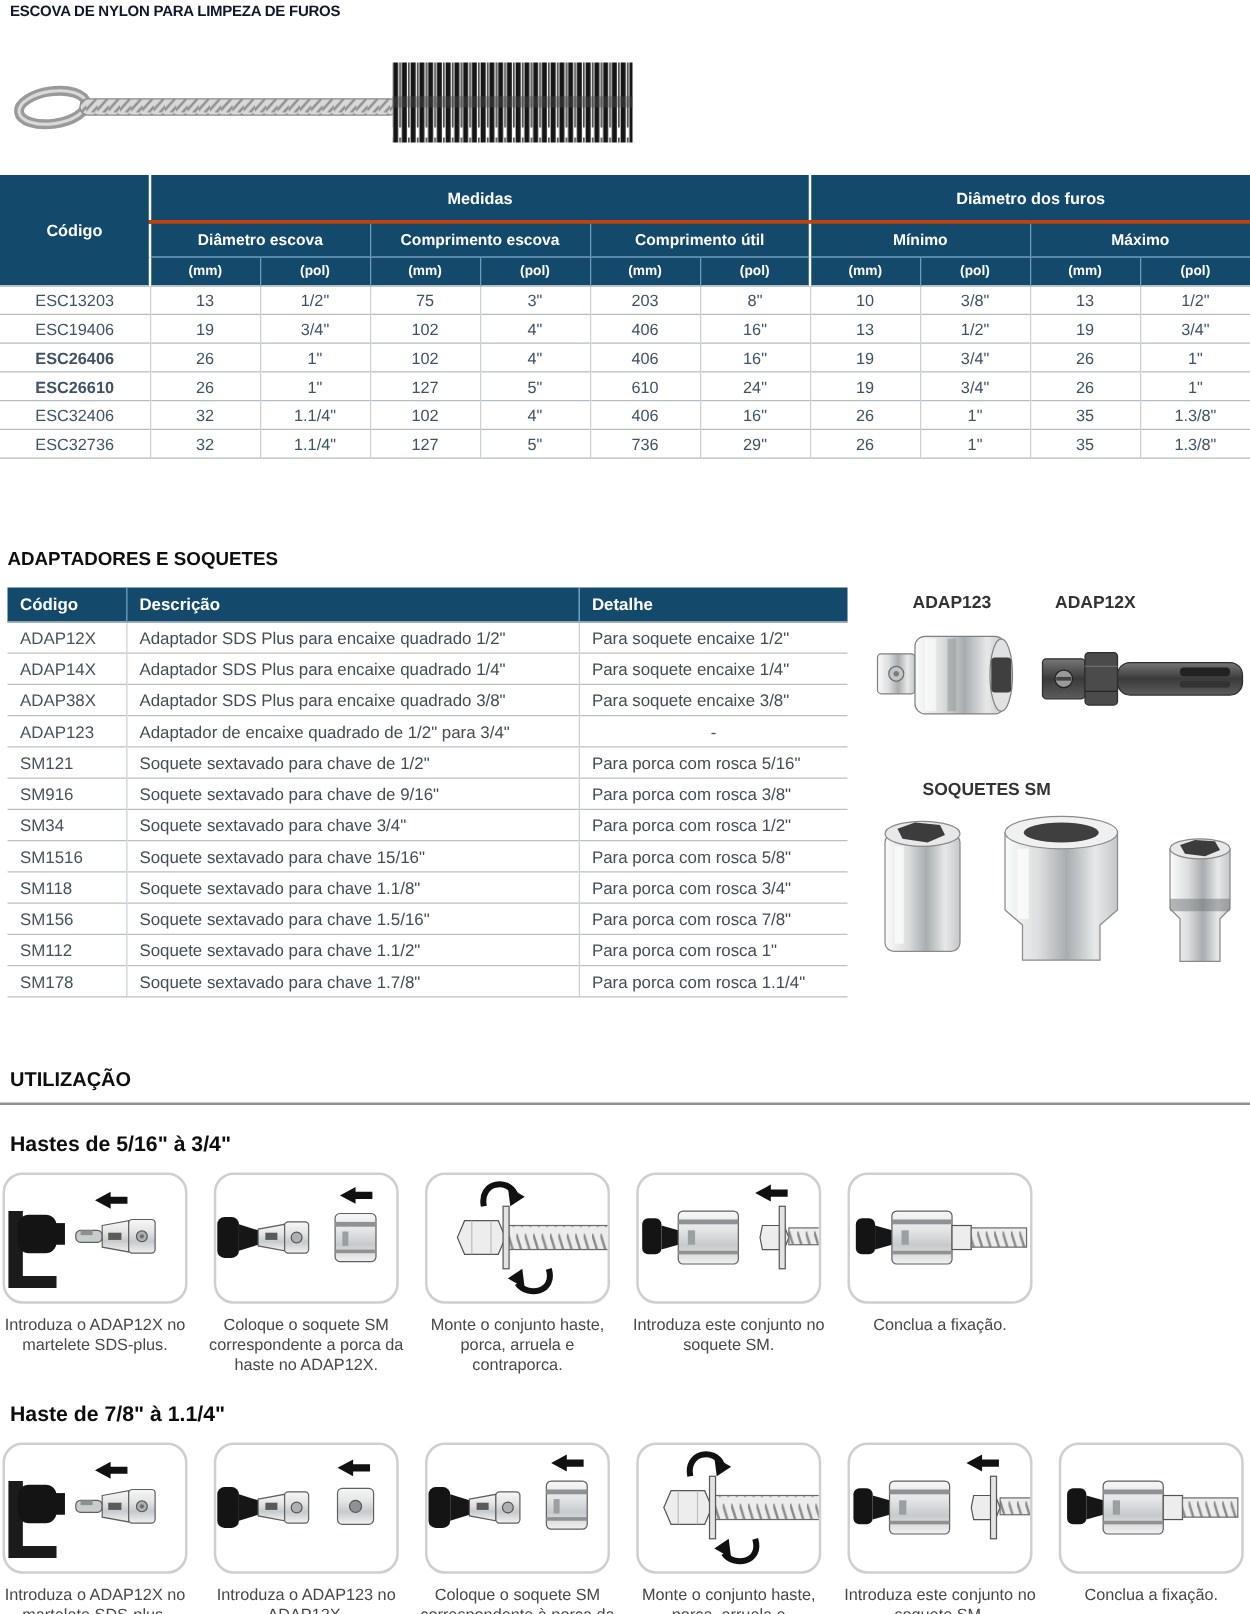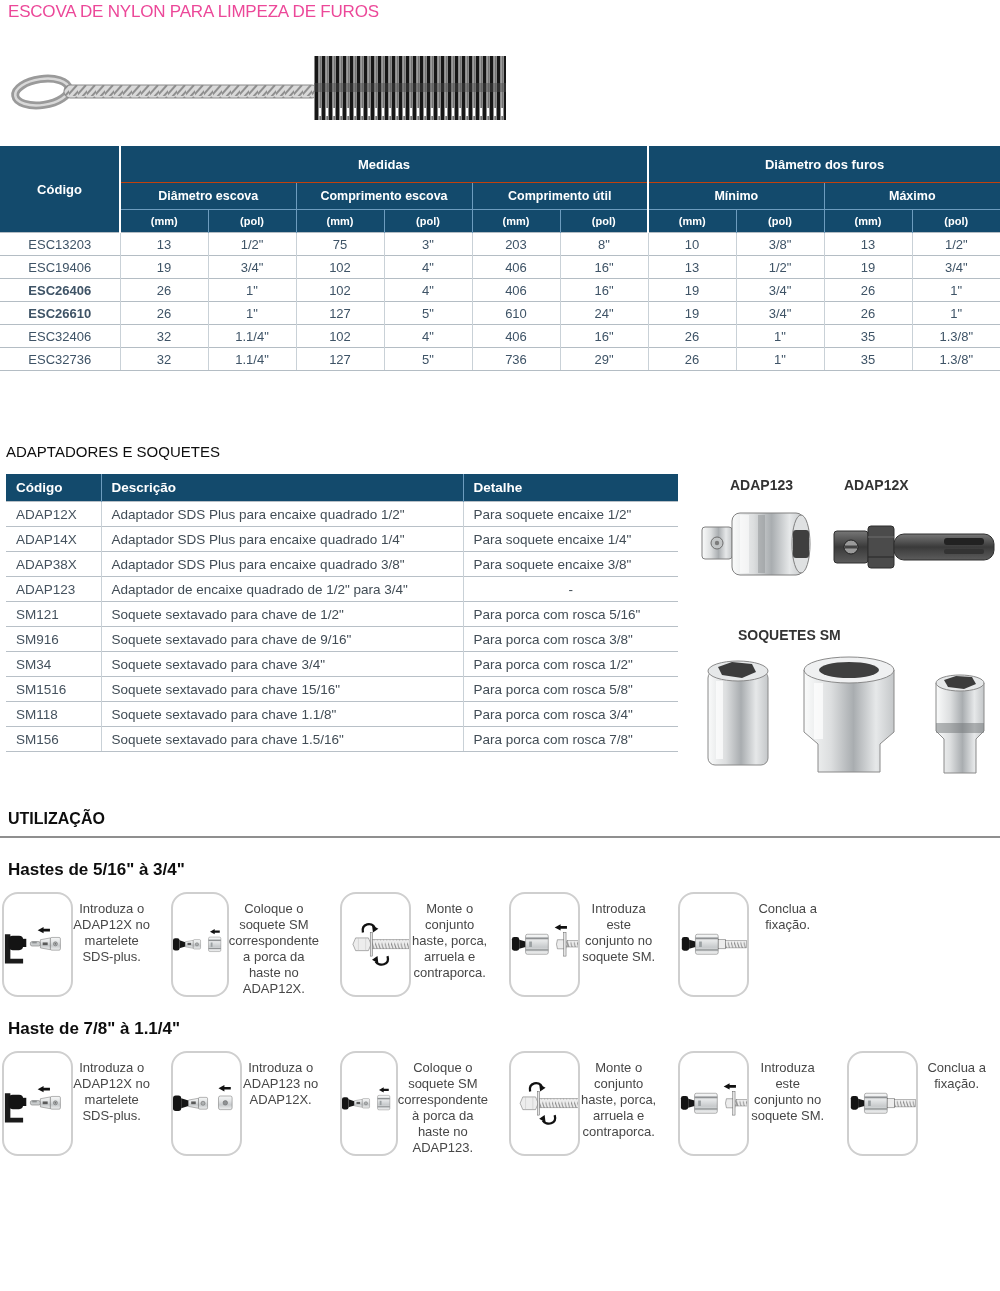--- a/index.html
+++ b/index.html
@@ -1,36 +1,36 @@
 <!DOCTYPE html>
 <html lang="pt"><head>
 <meta charset="utf-8">
 <style>
   html,body{margin:0;padding:0;background:#fff}
   .page{width:1000px;min-height:1291px;position:relative;font-family:"Liberation Sans",sans-serif;color:#222;overflow:hidden}
 
   
-  .doc-title{font-size:17px;font-weight:400;color:#ec4899;margin:2px 0 0 8px;letter-spacing:-.2px}
+  .doc-title{font-size:12px;font-weight:700;color:#0f172a;margin:2px 0 0 8px;letter-spacing:-.2px}
   .brush{display:block;margin:26px 0 0 6px}
 
   table.t1{border-collapse:collapse;width:1000px;table-layout:fixed;margin-top:16px}
   .t1 th{background:#134a6c;color:#fff;font-weight:700;font-size:12.5px;text-align:center;padding:0;border-left:1px solid #6d9cbe}
   .t1 tr.tier1 th{height:36px;font-size:13px}
-  .t1 tr.tier2 th{height:26px;border-top:1px solid #c2410c}
+  .t1 tr.tier2 th{height:26px;border-top:3px solid #c2410c}
   .t1 tr.tier3 th{height:22px;border-top:1px solid #6d9cbe;font-size:11px}
   .t1 th.sepw{border-left:2px solid #fff}
   .t1 th.thcode{font-size:14px;border-left:none}
   .t1 td{height:22px;text-align:center;font-size:13px;color:#3e5366;border-top:1px solid #b4bdc4;border-left:1px solid #c9d1d7;padding:0}
   .t1 td:first-child{border-left:none}
   .t1 tbody tr:last-child td{border-bottom:1px solid #b4bdc4}
   .t1 td.code.b{font-weight:700}
 
   
   .s2{position:relative;margin:72px 0 0 6px}
-  .sec-title{font-size:15px;font-weight:400;color:#0e0e0e;margin:0}
+  .sec-title{font-size:15px;font-weight:700;color:#0e0e0e;margin:0}
   table.t2{border-collapse:collapse;table-layout:fixed;width:672px;margin-top:14px}
   .t2 th{background:#134a6c;color:#fff;text-align:left;font-size:13.5px;font-weight:700;padding:6px 10px;border-left:1px solid #6d9cbe}
   .t2 th:first-child{border-left:none}
   .t2 td{font-size:13.5px;color:#414c55;padding:4px 10px;border-top:1px solid #b8c0c7;border-left:1px solid #c9d1d7;height:16px;overflow:hidden;white-space:nowrap}
   .t2 td:first-child{border-left:none;color:#45525e}
   .t2 tbody tr:last-child td{border-bottom:1px solid #b8c0c7}
   .t2 td.c{text-align:center}
 
   .products{position:absolute;left:686px;top:34px;width:312px;height:340px}
   .plabel{position:absolute;font-size:14px;font-weight:700;color:#333}
@@ -40,21 +40,21 @@
   .svg123{position:absolute;left:8px;top:26px}
   .svg12x{position:absolute;left:140px;top:44px}
   .svgsock{position:absolute;left:4px;top:172px}
 
   
   .s3{margin-top:58px}
   .util-title{font-size:16px;font-weight:700;color:#0e0e0e;margin:0 0 0 8px}
   .rule{border:none;border-top:2px solid #8f8f8f;margin:8px 0 0 0}
   .grp-title{font-size:17px;font-weight:700;color:#0d0d0d;margin:22px 0 0 8px}
   .steps{display:flex;gap:21px;margin:12px 0 0 2px}
-  .step{flex:0 0 148px;width:148px;display:flex;align-items:flex-start}
+  .step{flex:0 0 148px;width:148px;display:flex;flex-direction:column;align-items:center}
   .box{width:148px;height:105px;border:2px solid #cfcfcf;border-radius:16px;box-sizing:border-box;background:#fff}
   .box svg{display:block;width:100%;height:100%}
   .cap{margin-top:9px;font-size:13px;line-height:16px;color:#474747;text-align:center;width:164px}
 </style>
 </head>
 <body>
 
 <svg width="0" height="0" style="position:absolute" aria-hidden="true">
   <defs>
     <linearGradient id="chromeG" x1="0" y1="0" x2="0" y2="1">
@@ -342,20 +342,30 @@
         <tr>
             <td>SM118</td>
             <td>Soquete sextavado para chave 1.1/8"</td>
             <td>Para porca com rosca 3/4"</td>
           </tr>
         <tr>
             <td>SM156</td>
             <td>Soquete sextavado para chave 1.5/16"</td>
             <td>Para porca com rosca 7/8"</td>
           </tr>
+        <tr>
+            <td>SM112</td>
+            <td>Soquete sextavado para chave 1.1/2"</td>
+            <td>Para porca com rosca 1"</td>
+          </tr>
+        <tr>
+            <td>SM178</td>
+            <td>Soquete sextavado para chave 1.7/8"</td>
+            <td>Para porca com rosca 1.1/4"</td>
+          </tr>
       </tbody>
     </table>
 
     <div class="products">
       <span class="plabel lbl-123">ADAP123</span>
       <span class="plabel lbl-12x">ADAP12X</span>
 
       <svg class="svg123" width="115" height="85" viewBox="0 0 115 85">
         <rect x="2" y="24" width="30" height="32" rx="3" fill="url(#chromeH)" stroke="#808080"></rect>
         <circle cx="17" cy="40" r="6" fill="#c2c5c6" stroke="#6f6f6f"></circle>

